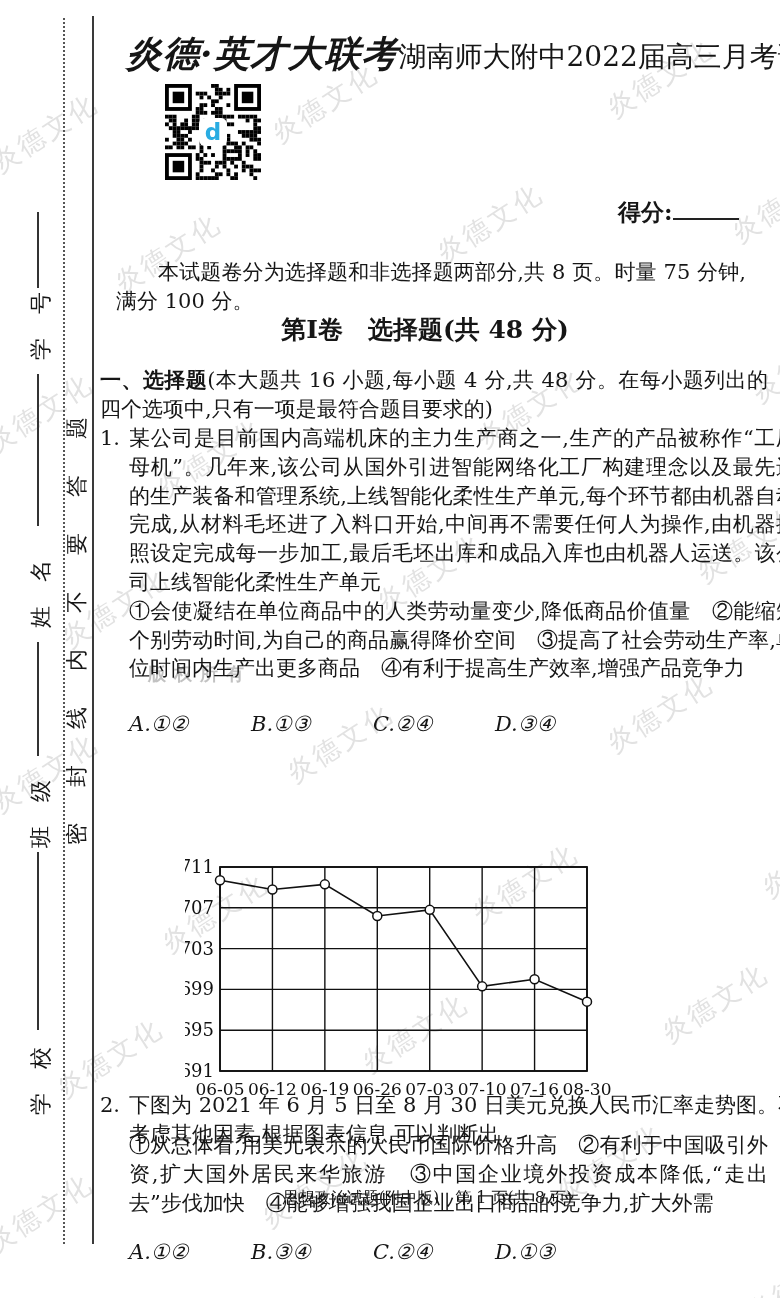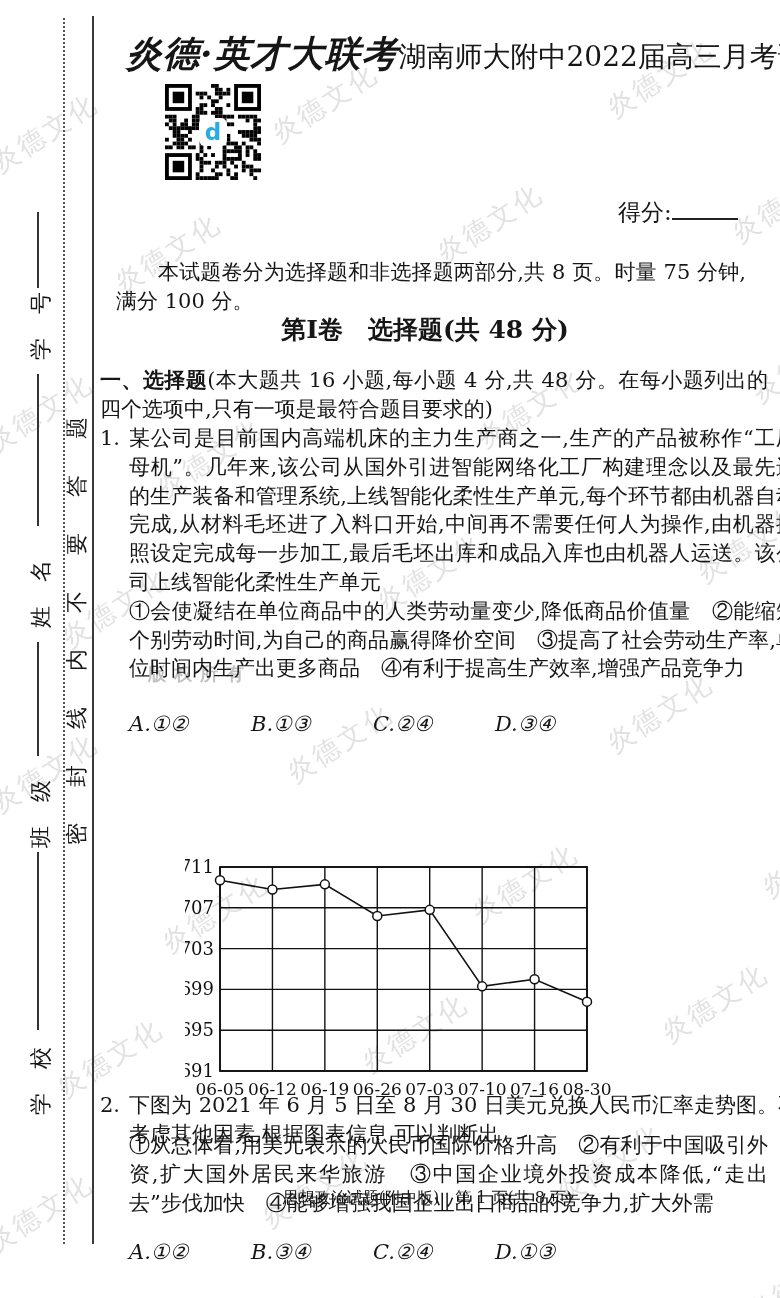--- a/index.html
+++ b/index.html
@@ -21,21 +21,21 @@
   .blank-line{position:absolute;left:37px;width:2px;background:#333;z-index:2;}
   #seal-text{position:absolute;left:62px;top:845px;width:480px;height:30px;transform:rotate(-90deg);
       transform-origin:0 0;font-size:22px;letter-spacing:36px;white-space:nowrap;z-index:2;}
   
   #header-line{left:126px;top:30px;width:650px;white-space:nowrap;}
   #header-brand{font-size:36px;font-weight:bold;font-style:italic;letter-spacing:1px;}
   #header-rest{font-size:28px;letter-spacing:0px;}
   #qr-code{left:165px;top:84px;width:96px;height:96px;}
   #subject-title{left:340px;top:96px;width:200px;text-align:center;font-size:42px;font-weight:900;
       letter-spacing:8px;font-family:"DejaVu Sans","Liberation Sans",sans-serif;}
-  #score-line{left:618px;top:197px;font-size:23px;font-weight:normal;white-space:nowrap;}
+  #score-line{left:618px;top:197px;font-size:23px;font-weight:bold;white-space:nowrap;}
   #score-blank{display:inline-block;width:66px;border-bottom:2px solid #222;height:20px;vertical-align:baseline;}
   
   .bodytext{font-size:21px;line-height:28.8px;text-align:justify;}
   #intro{left:100px;top:242px;width:662px;}
   #intro p{margin:16px;text-indent:2em;}
   #section-title{left:100px;top:313px;width:650px;text-align:center;font-size:25px;font-weight:bold;}
   #mcq-intro{left:100px;top:366px;width:668px;}
   #mcq-intro .lead{font-weight:bold;}
   .qblock{position:relative;padding-left:29px;}
   .qnum{position:absolute;left:0;top:0;}

